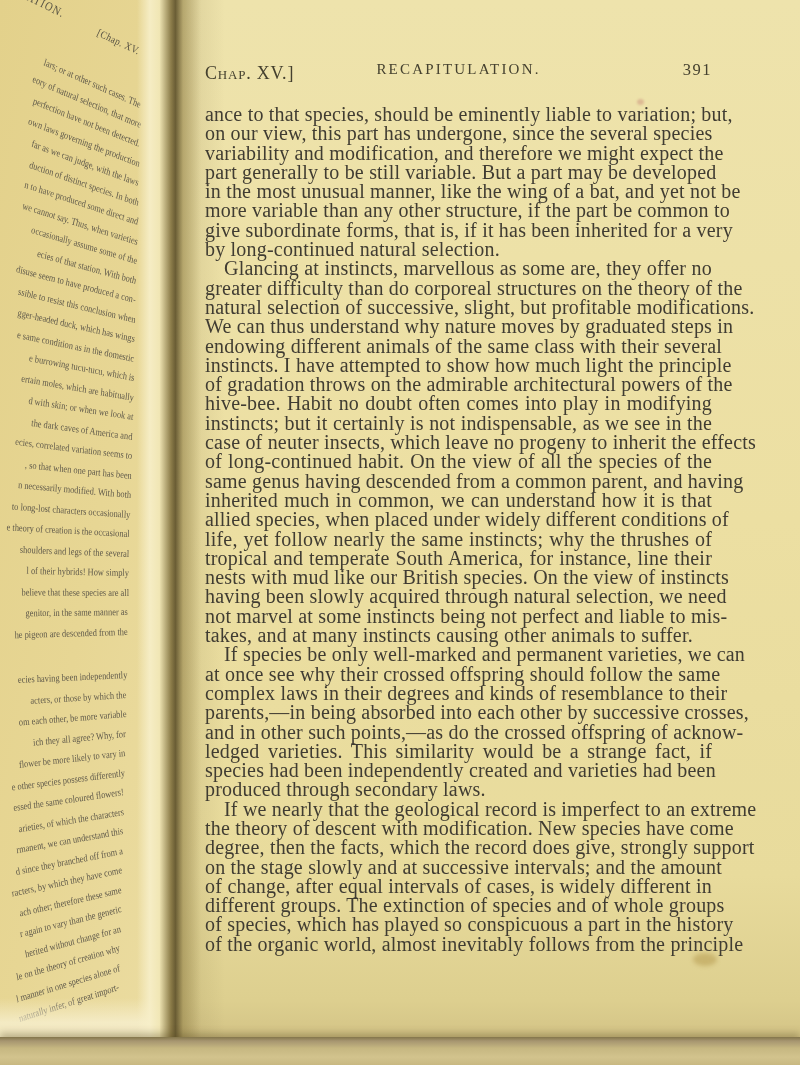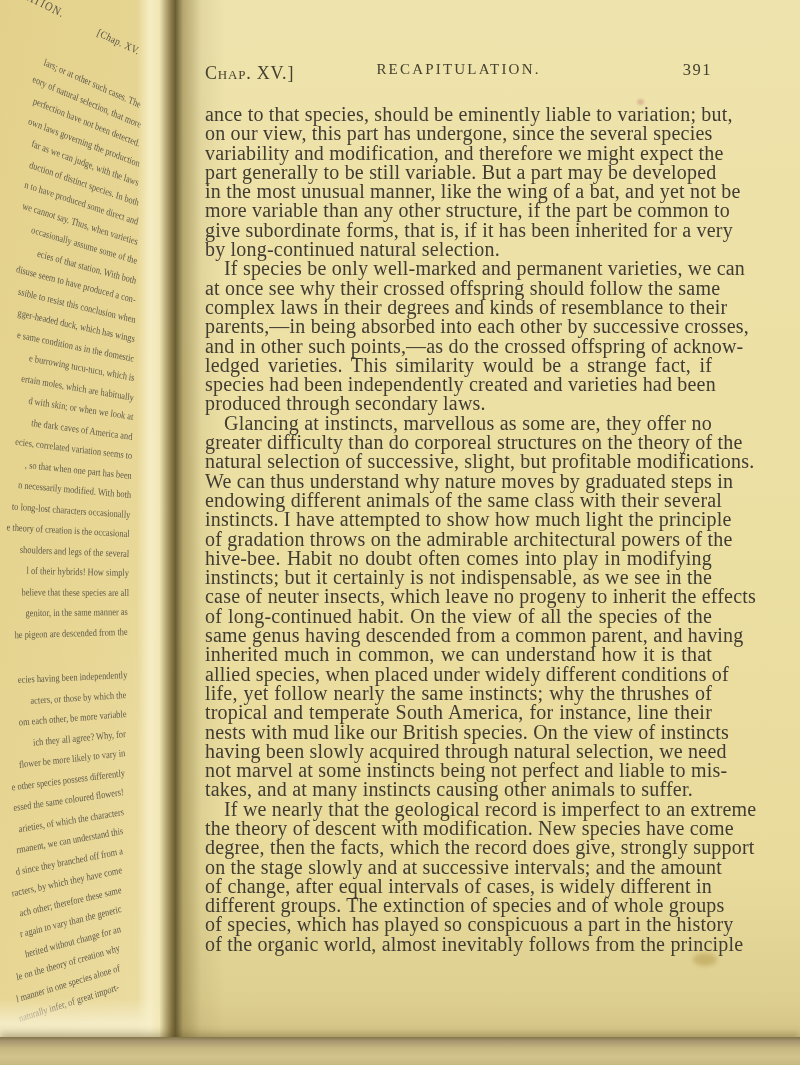--- a/index.html
+++ b/index.html
@@ -134,30 +134,20 @@
     <div class="rp-body" id="body-text">
         <div class="para">
           <div class="line">ance to that species, should be eminently liable to variation; but,</div>
           <div class="line">on our view, this part has undergone, since the several species</div>
           <div class="line">variability and modification, and therefore we might expect the</div>
           <div class="line">part generally to be still variable.  But a part may be developed</div>
           <div class="line">in the most unusual manner, like the wing of a bat, and yet not be</div>
           <div class="line">more variable than any other structure, if the part be common to</div>
           <div class="line">give subordinate forms, that is, if it has been inherited for a very</div>
           <div class="line endline">by long-continued natural selection.</div>
-        </div>
-        <div class="para">
-          <div class="line indent">If species be only well-marked and permanent varieties, we can</div>
-          <div class="line">at once see why their crossed offspring should follow the same</div>
-          <div class="line">complex laws in their degrees and kinds of resemblance to their</div>
-          <div class="line">parents,—in being absorbed into each other by successive crosses,</div>
-          <div class="line">and in other such points,—as do the crossed offspring of acknow-</div>
-          <div class="line">ledged varieties.  This similarity would be a strange fact, if</div>
-          <div class="line">species had been independently created and varieties had been</div>
-          <div class="line endline">produced through secondary laws.</div>
         </div>
         <div class="para">
           <div class="line indent">Glancing at instincts, marvellous as some are, they offer no</div>
           <div class="line">greater difficulty than do corporeal structures on the theory of the</div>
           <div class="line">natural selection of successive, slight, but profitable modifications.</div>
           <div class="line">We can thus understand why nature moves by graduated steps in</div>
           <div class="line">endowing different animals of the same class with their several</div>
           <div class="line">instincts.  I have attempted to show how much light the principle</div>
           <div class="line">of gradation throws on the admirable architectural powers of the</div>
           <div class="line">hive-bee.  Habit no doubt often comes into play in modifying</div>
@@ -166,20 +156,30 @@
           <div class="line">of long-continued habit.  On the view of all the species of the</div>
           <div class="line">same genus having descended from a common parent, and having</div>
           <div class="line">inherited much in common, we can understand how it is that</div>
           <div class="line">allied species, when placed under widely different conditions of</div>
           <div class="line">life, yet follow nearly the same instincts; why the thrushes of</div>
           <div class="line">tropical and temperate South America, for instance, line their</div>
           <div class="line">nests with mud like our British species.  On the view of instincts</div>
           <div class="line">having been slowly acquired through natural selection, we need</div>
           <div class="line">not marvel at some instincts being not perfect and liable to mis-</div>
           <div class="line endline">takes, and at many instincts causing other animals to suffer.</div>
+        </div>
+        <div class="para">
+          <div class="line indent">If species be only well-marked and permanent varieties, we can</div>
+          <div class="line">at once see why their crossed offspring should follow the same</div>
+          <div class="line">complex laws in their degrees and kinds of resemblance to their</div>
+          <div class="line">parents,—in being absorbed into each other by successive crosses,</div>
+          <div class="line">and in other such points,—as do the crossed offspring of acknow-</div>
+          <div class="line">ledged varieties.  This similarity would be a strange fact, if</div>
+          <div class="line">species had been independently created and varieties had been</div>
+          <div class="line endline">produced through secondary laws.</div>
         </div>
         <div class="para">
           <div class="line indent">If we nearly that the geological record is imperfect to an extreme</div>
           <div class="line">the theory of descent with modification.  New species have come</div>
           <div class="line">degree, then the facts, which the record does give, strongly support</div>
           <div class="line">on the stage slowly and at successive intervals; and the amount</div>
           <div class="line">of change, after equal intervals of cases, is widely different in</div>
           <div class="line">different groups.  The extinction of species and of whole groups</div>
           <div class="line">of species, which has played so conspicuous a part in the history</div>
           <div class="line">of the organic world, almost inevitably follows from the principle</div>

